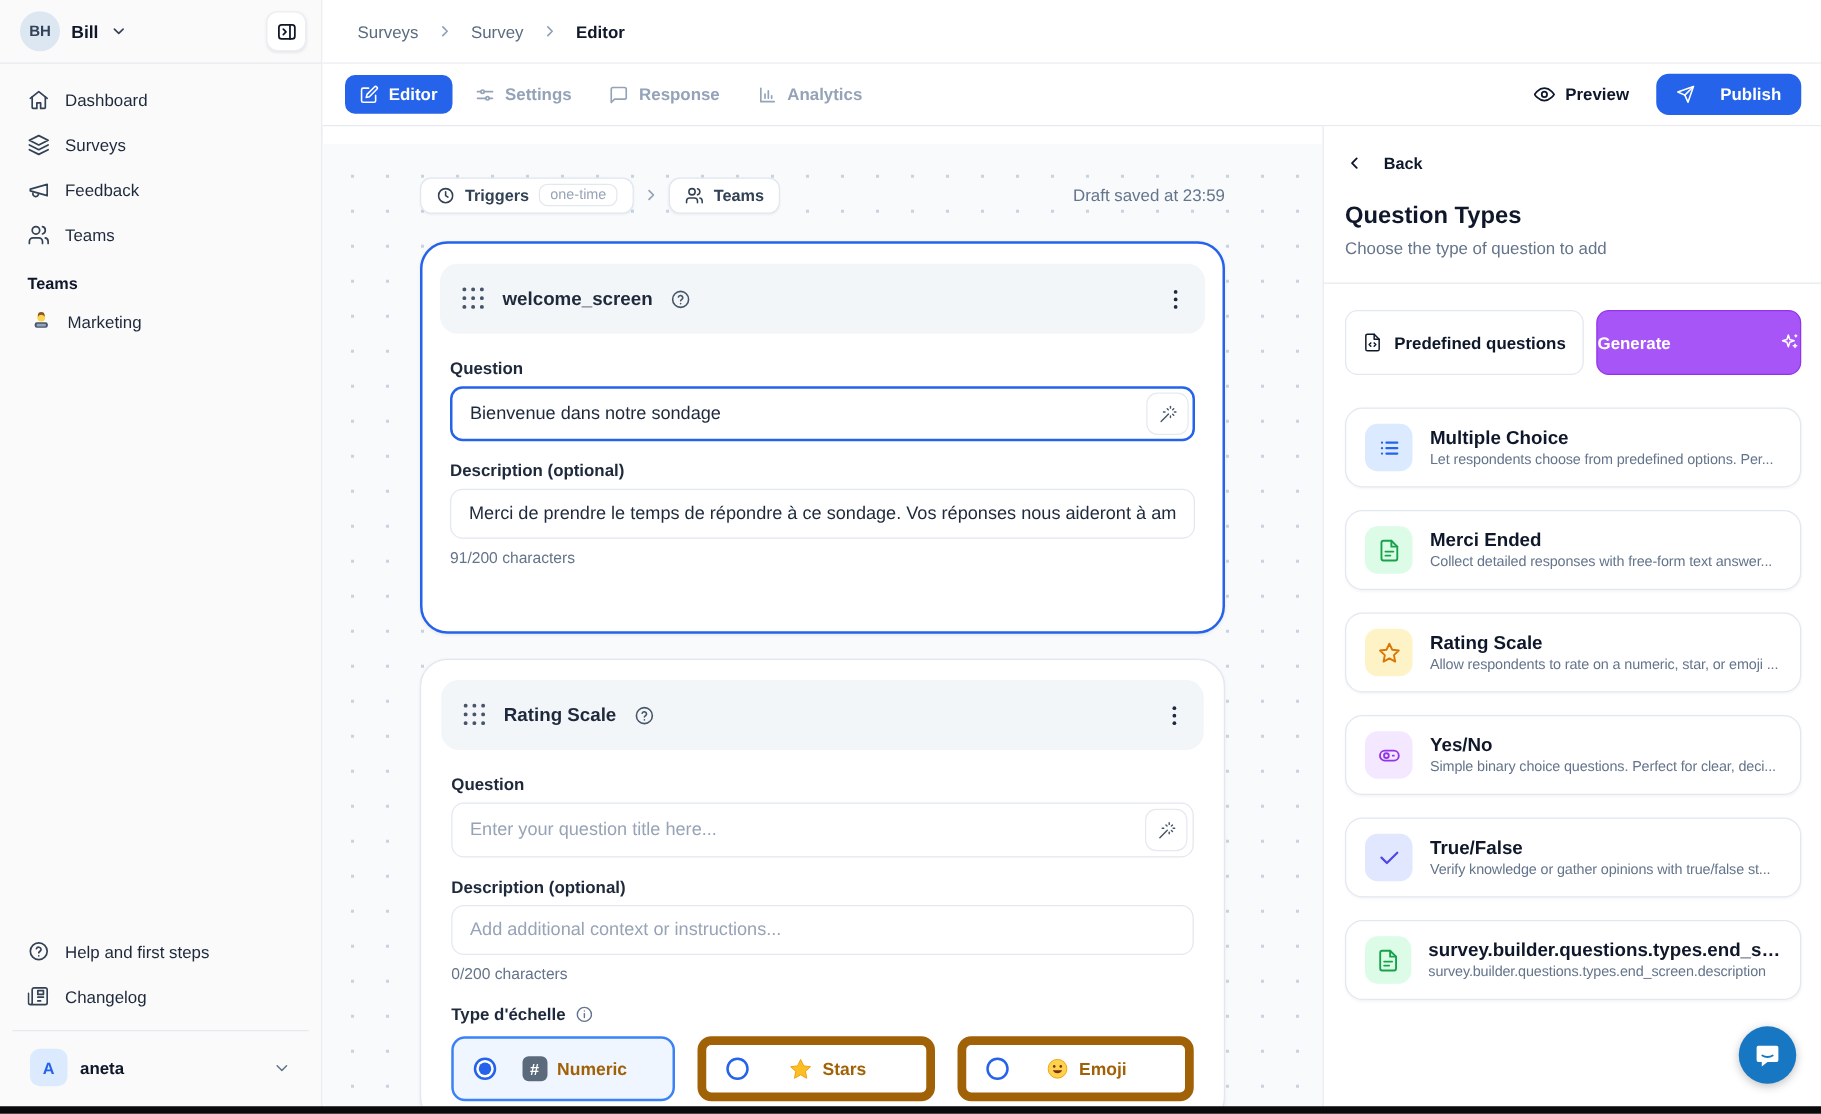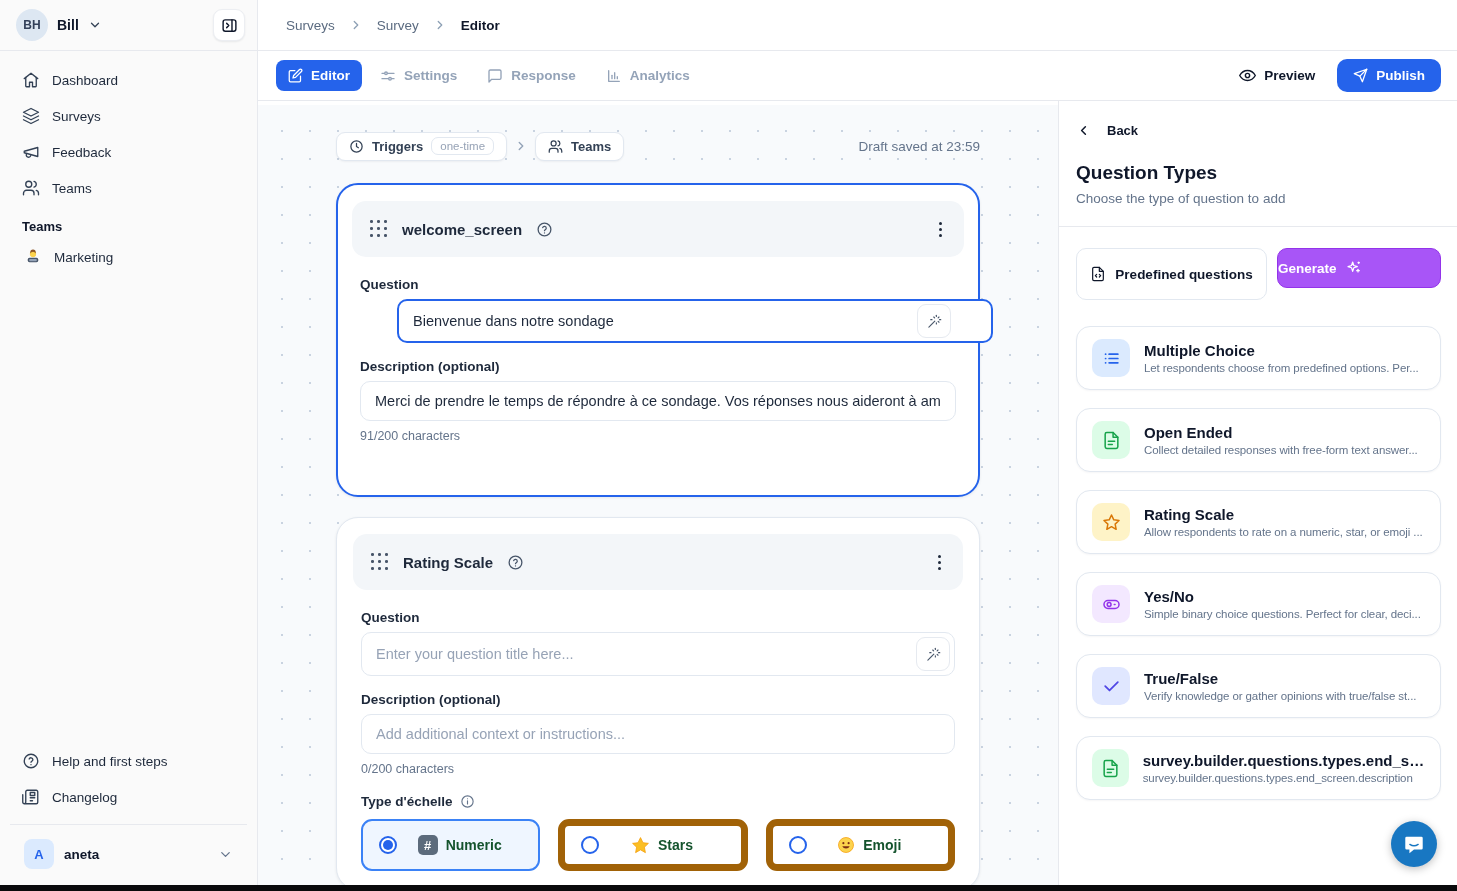--- a/index.html
+++ b/index.html
@@ -30,24 +30,24 @@
   .crumb { font-size:13.5px; color:#5b6b80; cursor:pointer; }
   .crumb.current { color:#0f172a; font-weight:700; cursor:default; }
   .crumb-sep { color:#8da0b5; display:flex; }
 
   
   .toolbar { position:absolute; left:258px; top:51px; right:0; height:50px; background:#fff; border-bottom:1px solid #e7e9ee; display:flex; align-items:center; padding:0 16px 0 18px; }
   .tab { display:flex; align-items:center; gap:8px; font-size:13.5px; font-weight:600; color:#94a3b8; padding:8px 12px; border-radius:8px; cursor:pointer; margin-right:6px; }
   .tab.active { background:#2563eb; color:#fff; }
   .toolbar-right { margin-left:auto; display:flex; align-items:center; gap:22px; }
   .preview { display:flex; align-items:center; gap:8px; font-size:13.5px; font-weight:600; color:#0f172a; cursor:pointer; }
-  .publish { display:flex; align-items:center; gap:8px; font-size:13.5px; font-weight:600; color:#fff; background:#2563eb; border:none; border-radius:10px; padding:9px 16px; cursor:pointer; }
+  .publish { display:flex; align-items:center; gap:20px; font-size:13.5px; font-weight:600; color:#fff; background:#2563eb; border:none; border-radius:10px; padding:9px 16px; cursor:pointer; }
 
   
-  .canvas { position:absolute; left:258px; top:105px; width:800px; bottom:6px; overflow:hidden;
+  .canvas { position:absolute; left:258px; top:115px; width:800px; bottom:6px; overflow:hidden;
     background-color:#f8fafc;
     background-image:radial-gradient(circle, #c9d3e0 1.3px, transparent 1.45px);
     background-size:28px 28px; background-position:10px 12px; }
   .canvas-inner { width:644px; margin:0 auto; padding-top:27px; }
   .chips-row { display:flex; align-items:center; height:28px; margin-bottom:23px; }
   .chip { display:flex; align-items:center; gap:8px; background:#fff; border:1px solid #e2e8f0; border-radius:9px; padding:0 12px; height:29px; font-size:13px; font-weight:600; color:#334155; box-shadow:0 1px 2px rgba(16,24,40,.05); cursor:pointer; }
   .chip .icon { color:#334155; }
   .mini-badge { border:1px solid #e2e8f0; border-radius:7px; color:#97a3b6; font-size:11.5px; font-weight:500; padding:2px 8px; background:#fff; }
   .chip-sep { color:#94a3b8; margin:0 7px; display:flex; }
   .draft { margin-left:auto; font-size:13.5px; color:#64748b; }
@@ -58,44 +58,44 @@
   .qcard-head { background:#f3f6f9; border-radius:14px; height:56px; display:flex; align-items:center; gap:14px; padding:0 18px; margin:0 -8px 20px;text-align:right; }
   .grip { display:grid; grid-template-columns:repeat(3,4px); grid-auto-rows:4px; gap:3px; cursor:grab; }
   .grip i { width:2.6px; height:2.6px; border-radius:50%; background:#475569; }
   .qcard-title { font-size:15px; font-weight:700; color:#1e293b; }
   .help-circ { color:#475569; }
   .kebab { margin-left:auto; display:flex; flex-direction:column; gap:3px; cursor:pointer; padding:4px; }
   .kebab i { width:3px; height:3px; border-radius:50%; background:#1e293b; }
   .f-label { font-size:13.5px; font-weight:600; color:#1e293b; margin-bottom:7px; display:flex; align-items:center; gap:7px; }
   .inp-wrap { position:relative; margin-bottom:16px; }
   .inp { width:100%; height:44px; border:1px solid #e2e8f0; border-radius:10px; padding:0 52px 0 14px; font-size:14.5px; color:#1e293b; background:#fff; font-family:inherit; outline:none; }
-  .inp.focused { border:2px solid #2563eb;margin-left:37px; }
+  .inp.focused { border:2px solid #2563eb; }
   .inp::placeholder { color:#97a3b6; }
   .inp.short { height:40px; padding-right:14px; }
   .wand-btn { position:absolute; right:5px; top:50%; transform:translateY(-50%); width:34px; height:34px; background:#fff; border:1px solid #e6eaf0; border-radius:9px; display:flex; align-items:center; justify-content:center; color:#475569; cursor:pointer; }
   .char-count { font-size:12.5px; color:#64748b; margin:-8px 0 16px; }
   .scale-row { display:flex; gap:18px; margin-top:10px; }
   .scale-opt { flex:1; height:52px; background:#fff; border:7px solid #a16207; border-radius:11px; display:flex; align-items:center; padding:0 16px; cursor:pointer; }
   .scale-opt.selected { background:#eff6ff; border:2px solid #3b82f6; }
   .radio { width:18px; height:18px; border:2px solid #2563eb; border-radius:50%; background:#fff; position:relative; flex:none; }
   .radio.on::after { content:""; position:absolute; inset:2px; background:#2563eb; border-radius:50%; }
   .scale-opt .opt-body { display:flex; align-items:center; gap:8px; margin:0 auto; }
-  .opt-label { font-size:14px; font-weight:600; color:#14532d; }
+  .opt-label { font-size:14px; font-weight:600; color:#a16207; }
   .hash-badge { width:20px; height:20px; background:#5c6b7c; border-radius:5px; color:#fff; font-size:13px; font-weight:700; display:flex; align-items:center; justify-content:center; }
 
   
   .panel { position:absolute; left:1058px; top:101px; right:0; bottom:6px; background:#fff; border-left:1px solid #e7e9ee; overflow:hidden; }
   .panel-pad { padding:22px 16px 0 17px; }
   .back-row { display:flex; align-items:center; gap:16px; font-size:13px; font-weight:700; color:#0f172a; cursor:pointer; margin-bottom:24px; }
   .panel-title { font-size:19px; font-weight:700; color:#0f172a; margin-bottom:7px; }
   .panel-sub { font-size:13.5px; color:#64748b; margin-bottom:20px; }
   .panel-divider { border-top:1px solid #e7e9ee; margin:0; }
   .panel-actions { display:flex; gap:10px; padding:21px 16px 0 17px; }
   .btn-outline { flex:1; height:52px; background:#fff; border:1px solid #e2e8f0; border-radius:10px; display:flex; align-items:center; justify-content:center; gap:9px; font-size:13.5px; font-weight:600; color:#0f172a; cursor:pointer; font-family:inherit; }
-  .btn-generate { width:164px; height:40px; background:#a855f7; border:1px solid #9333ea; border-radius:10px; display:flex; align-items:center; justify-content:flex-start; gap:9px; font-size:13.5px; font-weight:600; color:#fff; cursor:pointer; font-family:inherit; }
+  .btn-generate { width:164px; height:52px; background:#a855f7; border:1px solid #9333ea; border-radius:10px; display:flex; align-items:center; justify-content:space-between; gap:9px; font-size:13.5px; font-weight:600; color:#fff; cursor:pointer; font-family:inherit; }
   .type-list { padding:26px 16px 0 17px; display:flex; flex-direction:column; gap:18px; }
   .type-card { height:64px; background:#fff; border:1px solid #e2e8f0; border-radius:14px; display:flex; align-items:center; gap:14px; padding:0 15px; cursor:pointer; box-shadow:0 1px 2px rgba(16,24,40,.04); }
   .type-icon { width:38px; height:38px; border-radius:10px; display:flex; align-items:center; justify-content:center; }
   .type-text { min-width:0; }
   .type-name { font-size:15px; font-weight:700; color:#0f172a; white-space:nowrap; overflow:hidden; text-overflow:ellipsis; margin-bottom:3px; }
   .type-desc { font-size:11.5px; color:#64748b; white-space:nowrap; overflow:hidden; letter-spacing:-.1px; }
 
   
   .chat-launcher { position:absolute; left:1391px; top:821px; width:46px; height:46px; border-radius:50%; background:#1877c2; display:flex; align-items:center; justify-content:center; cursor:pointer; box-shadow:0 2px 8px rgba(0,0,0,.25); }
   .bottom-bar { position:absolute; left:0; right:0; bottom:0; height:6px; background:#0a0a0c; }
@@ -539,21 +539,21 @@
     <div class="type-card">
       <span class="type-icon" style="background:#dcfce7">
           <svg width="19" height="19" viewBox="0 0 24 24" fill="none" stroke="#16a34a" stroke-width="1.9" stroke-linecap="round" stroke-linejoin="round">
             <path d="M14 2H6a2 2 0 0 0-2 2v16a2 2 0 0 0 2 2h12a2 2 0 0 0 2-2V8z"></path>
             <polyline points="14 2 14 8 20 8"></polyline>
             <line x1="8" y1="13" x2="16" y2="13"></line>
             <line x1="8" y1="17" x2="13" y2="17"></line>
           </svg>
         </span>
       <span class="type-text">
-        <div class="type-name">Open Ended</div>
+        <div class="type-name">Merci Ended</div>
         <div class="type-desc">Collect detailed responses with free-form text answer...</div>
       </span>
     </div>
     <div class="type-card">
       <span class="type-icon" style="background:#fef3c7">
           <svg width="19" height="19" viewBox="0 0 24 24" fill="none" stroke="#d97706" stroke-width="1.9" stroke-linejoin="round">
             <polygon points="12 2.5 14.9 8.6 21.5 9.4 16.6 14 17.9 20.6 12 17.3 6.1 20.6 7.4 14 2.5 9.4 9.1 8.6"></polygon>
           </svg>
         </span>
       <span class="type-text">

